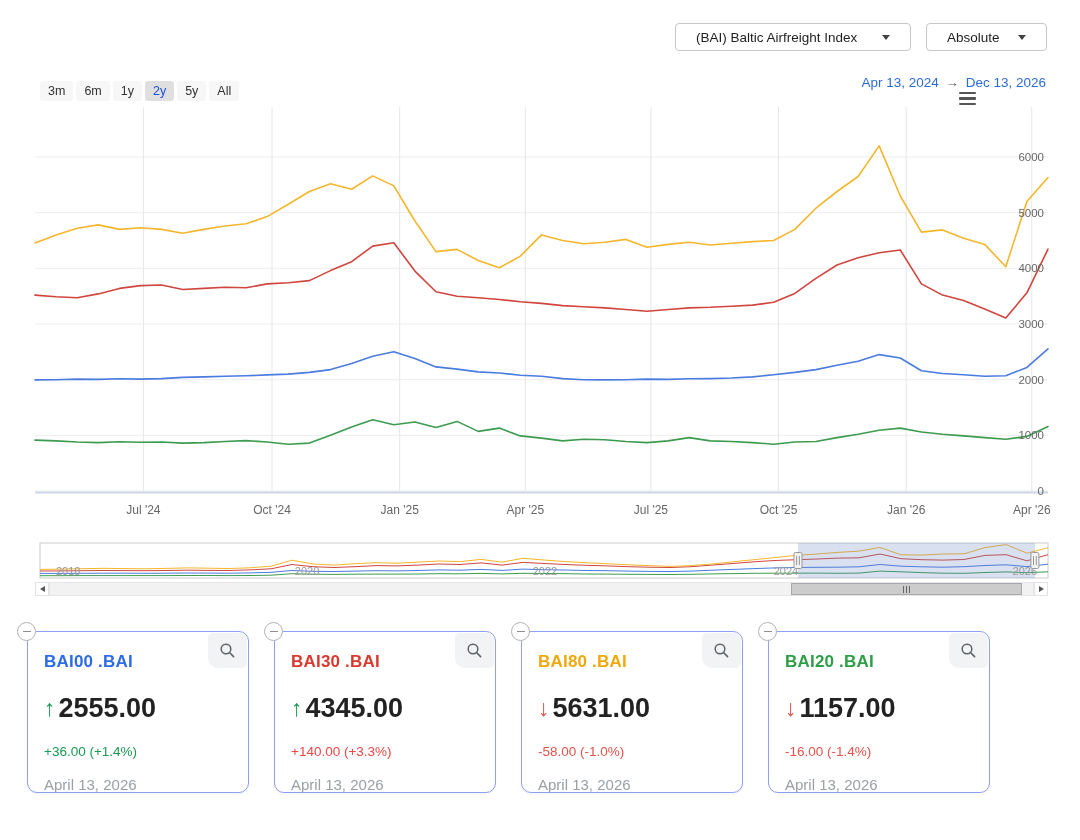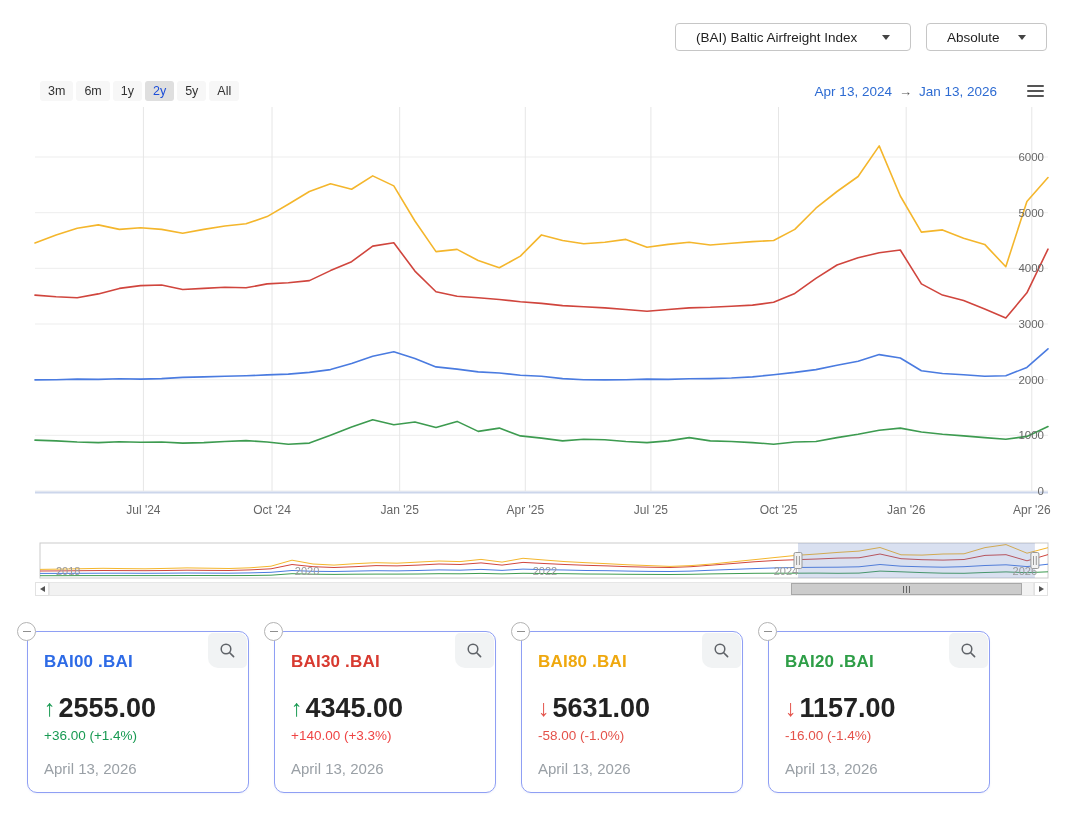--- a/index.html
+++ b/index.html
@@ -18,21 +18,21 @@
   }
   .select.index { width:236px; }
   .select.mode { width:121px; }
   .chev { width:0; height:0; border-left:4px solid transparent; border-right:4px solid transparent; border-top:5px solid #444; margin-left:8px; }
 
   
   .toolbar { position:absolute; top:72px; left:40px; right:34px; height:22px; display:flex; align-items:center;margin-top:8px; }
   .ranges { display:flex; gap:3px; }
   .range-btn { font-size:12.5px; color:#333; padding:3px 8px; border-radius:3px; background:#f7f7f7; cursor:pointer; }
   .range-btn.selected { background:#dfdfdf; color:#1d4ed8; }
-  .toolbar-right { margin-left:auto; display:flex; align-items:center; }
+  .toolbar-right { margin-left:auto; display:flex; align-items:center;flex-direction:column; }
   .daterange { display:flex; align-items:center; gap:7px; font-size:13.5px; }
   .date-link { color:#2d6bd2; cursor:pointer; }
   .range-arrow { color:#555; font-size:13px; }
   .burger { margin-left:28px; display:flex; flex-direction:column; gap:3px; cursor:pointer; padding:2px; }
   .burger i { width:17px; height:2.2px; background:#555; border-radius:1px; display:block; }
 
   
   #main-chart-wrap { position:absolute; top:100px; left:0; width:1080px; height:420px; }
   #nav-wrap { position:absolute; top:538px; left:0; width:1080px; height:50px;text-decoration:underline; }
   svg text { font-family:"Liberation Sans", sans-serif; }
@@ -65,21 +65,21 @@
     background:#fff; border:1.5px solid #b3b3b3; display:flex; align-items:center; justify-content:center; cursor:pointer;
   }
   .card-handle i { width:8px; height:1.6px; background:#8f8f8f; display:block; }
   .zoom-btn {
     position:absolute; top:1px; right:1px; width:39px; height:35px; background:#f1f3f4;
     border:none; border-radius:5px 8px 5px 10px; display:flex; align-items:center; justify-content:center; cursor:pointer;
   }
   .card-title { font-size:17px; font-weight:600; margin:5px 0 0; letter-spacing:0.2px; }
   .card-value { display:flex; align-items:center; gap:3px; margin-top:21px; font-size:27px; font-weight:700; color:#222; }
   .card-arrow { font-size:23px; font-weight:700; }
-  .card-change { font-size:13.5px; font-weight:500; margin-top:4px; }
+  .card-change { font-size:13.5px; font-weight:500; margin-top:20px; }
   .card-date { font-size:15px; color:#9aa0a6; margin-top:17px; }
 </style>
 </head>
 <body>
 
 <div class="header-controls">
   <div class="select index">
     <span>(BAI) Baltic Airfreight Index</span>
     <span class="chev"></span>
   </div>
@@ -95,21 +95,21 @@
     <span class="range-btn">6m</span>
     <span class="range-btn">1y</span>
     <span class="range-btn selected">2y</span>
     <span class="range-btn">5y</span>
     <span class="range-btn">All</span>
   </div>
   <div class="toolbar-right">
     <div class="daterange">
       <span class="date-link">Apr 13, 2024</span>
       <span class="range-arrow">→</span>
-      <span class="date-link">Jan 13, 2026</span>
+      <span class="date-link">Dec 13, 2026</span>
     </div>
     <div class="burger">
       <i></i>
         <i></i>
         <i></i>
     </div>
   </div>
 </div>
 
 <div id="main-chart-wrap">

